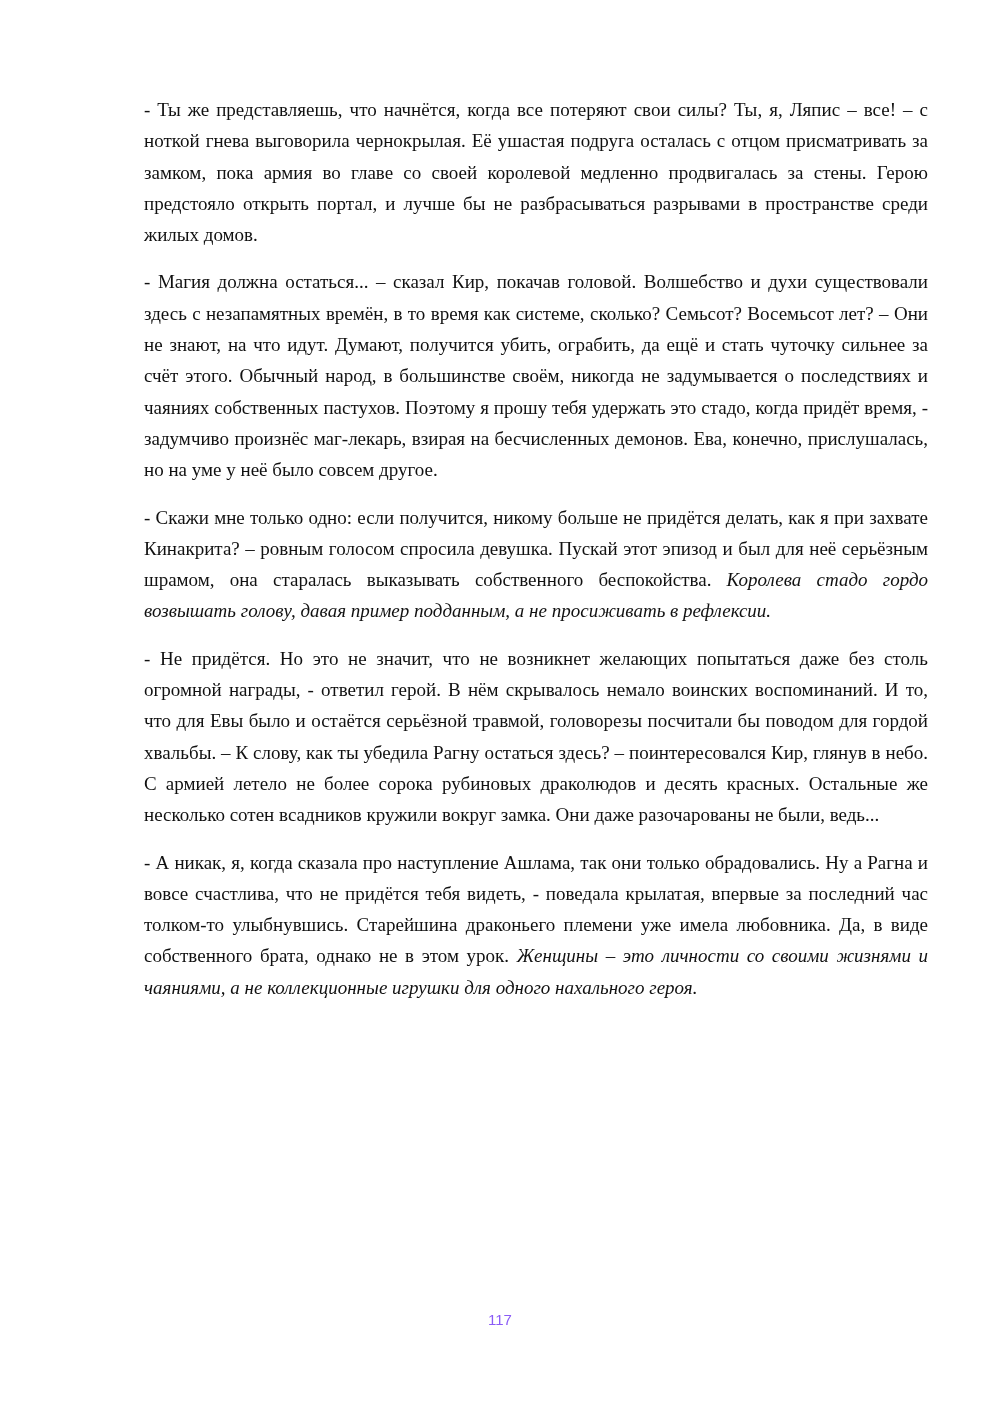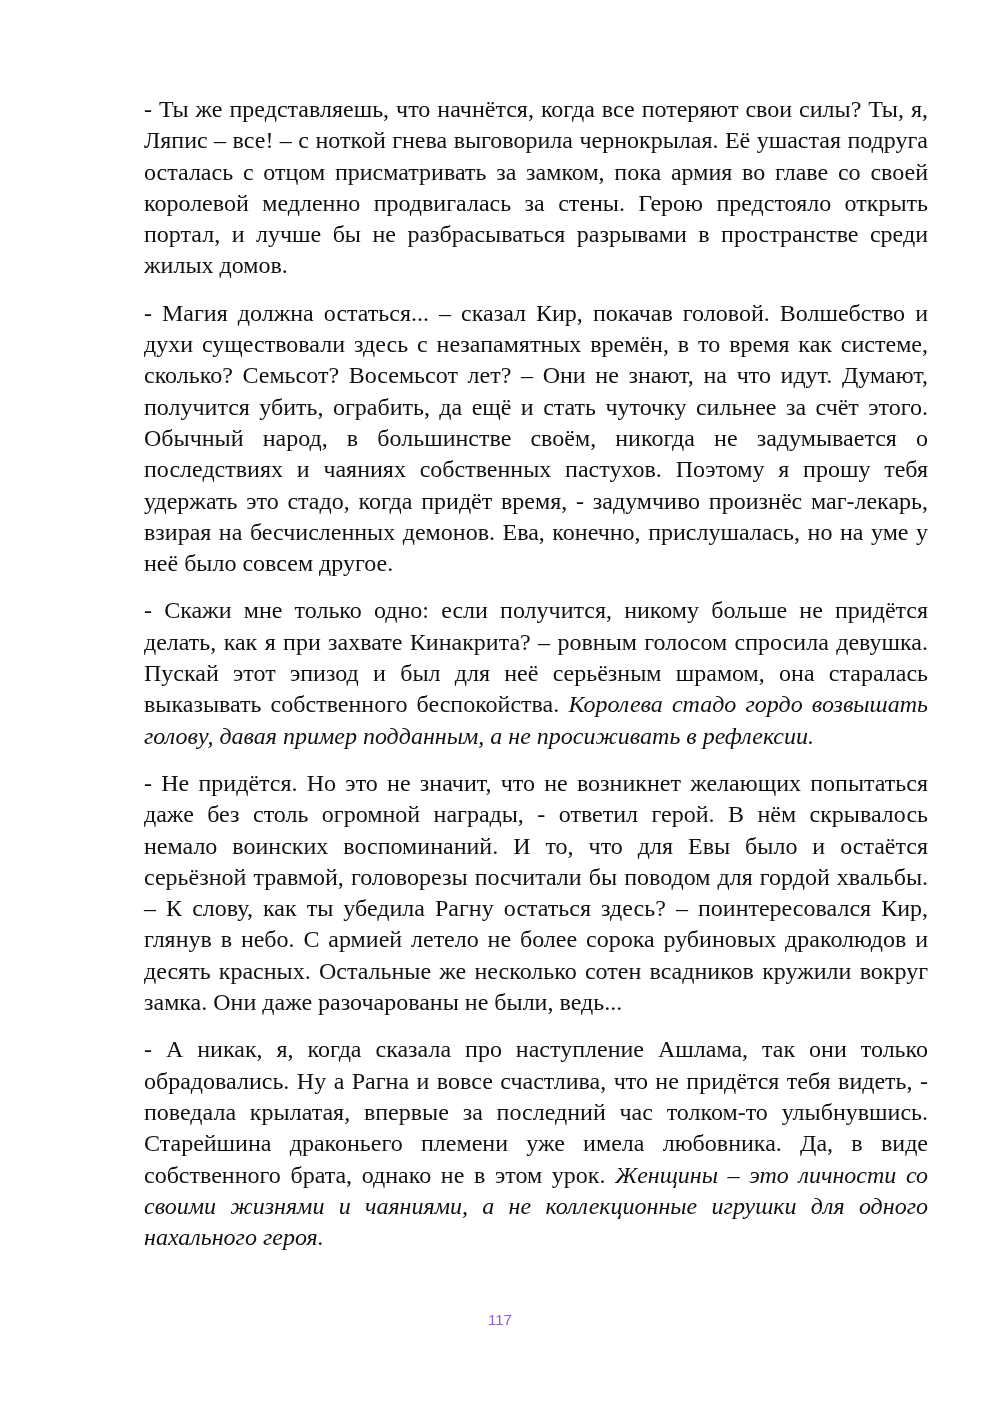--- a/index.html
+++ b/index.html
@@ -4,21 +4,21 @@
 <style>
   html, body { margin: 0; padding: 0; background: #ffffff; }
   body { width: 1000px; height: 1414px; position: relative; overflow: hidden; }
   .page { position: absolute; left: 0; top: 0; width: 1000px; height: 1414px; background: #ffffff; }
   .text-block {
     position: absolute;
     left: 144px;
     top: 94px;
     width: 784px;
     font-family: "Liberation Serif", "DejaVu Serif", serif;
-    font-size: 24px;
+    font-size: 19px;
     line-height: 31.3px;
     color: #111111;
   }
   .para {
     margin: 0 0 16px 0;
     text-align: justify;
     hyphens: none;
   }
   .para em { font-style: italic; }
   .page-number {

